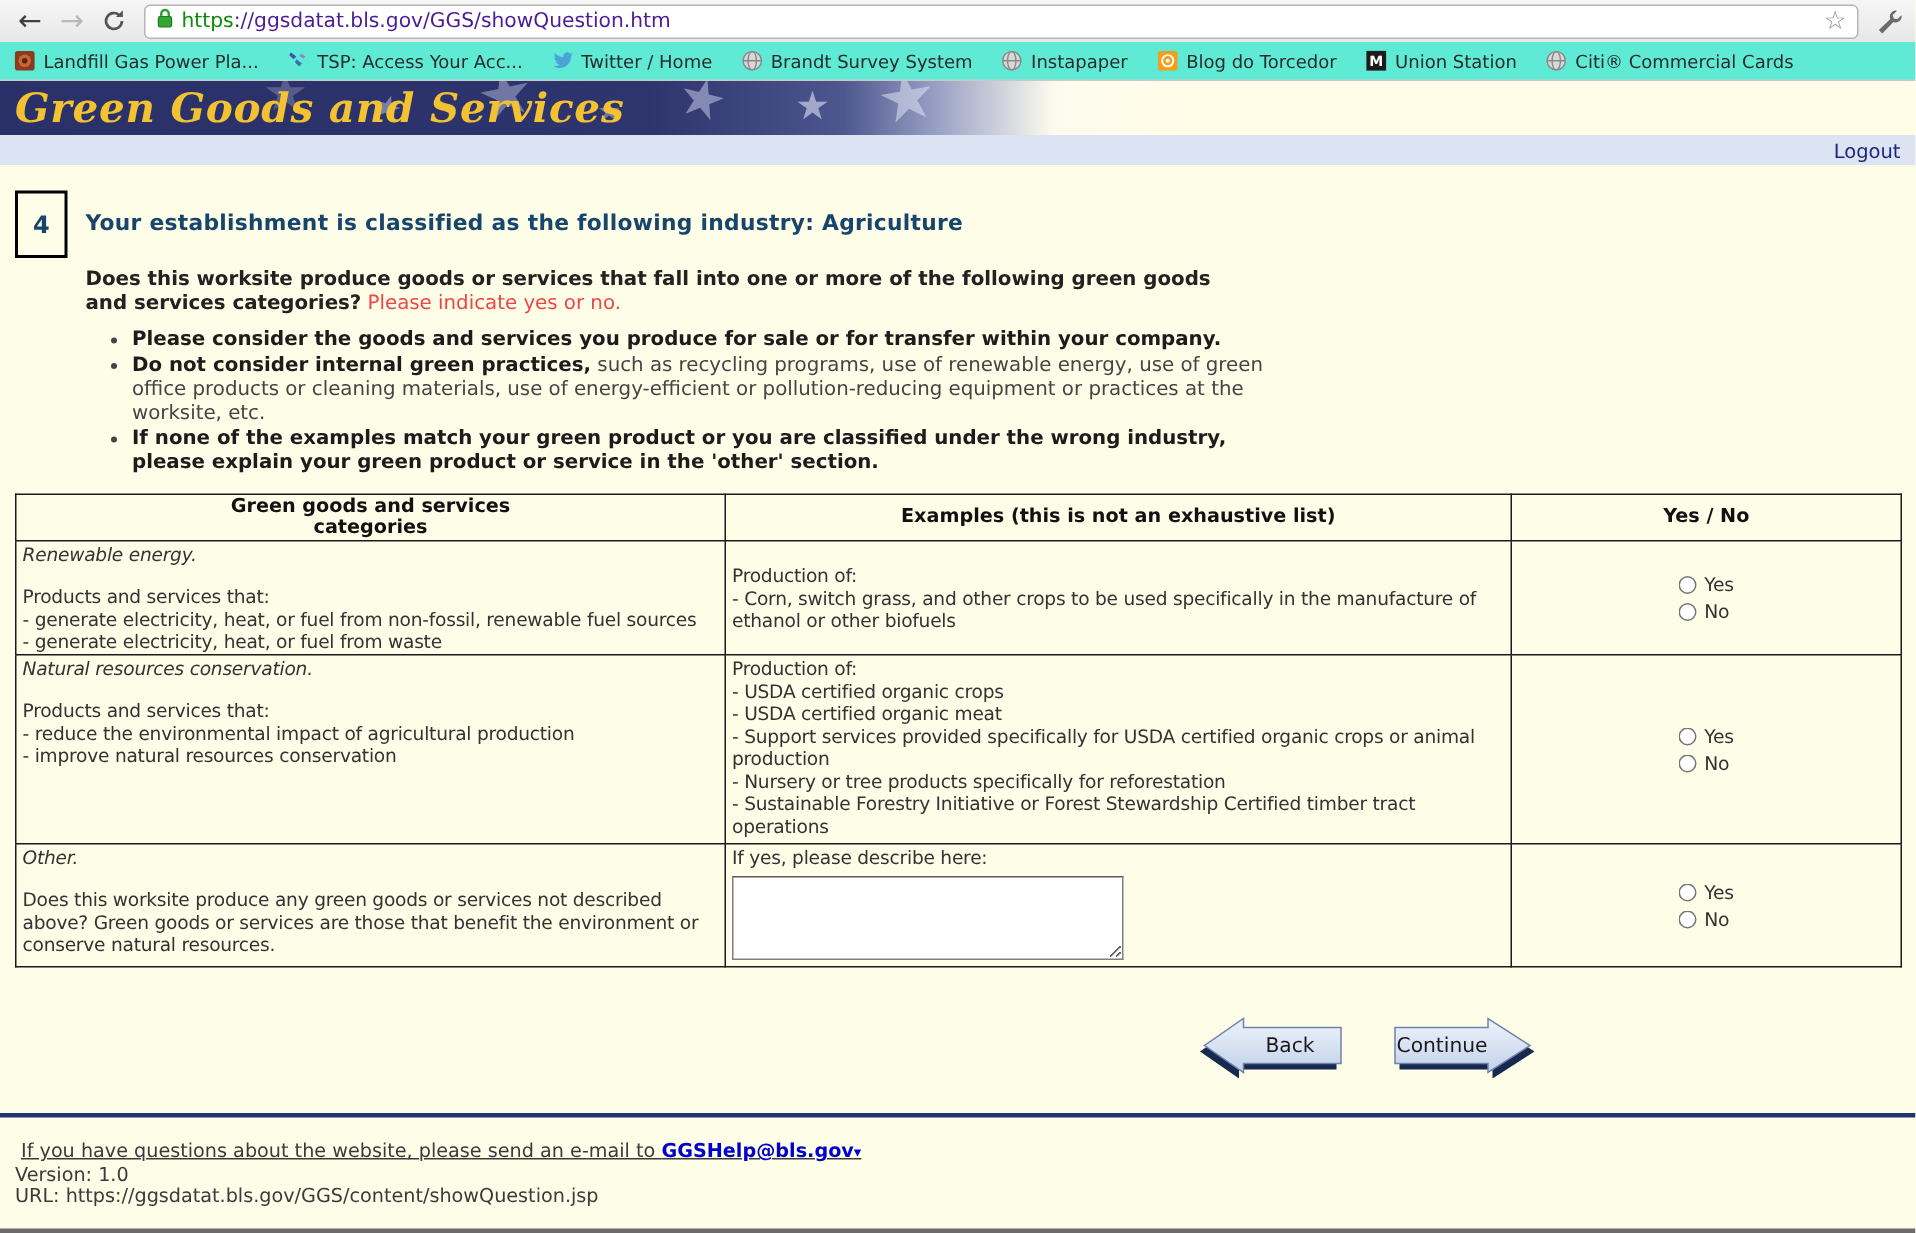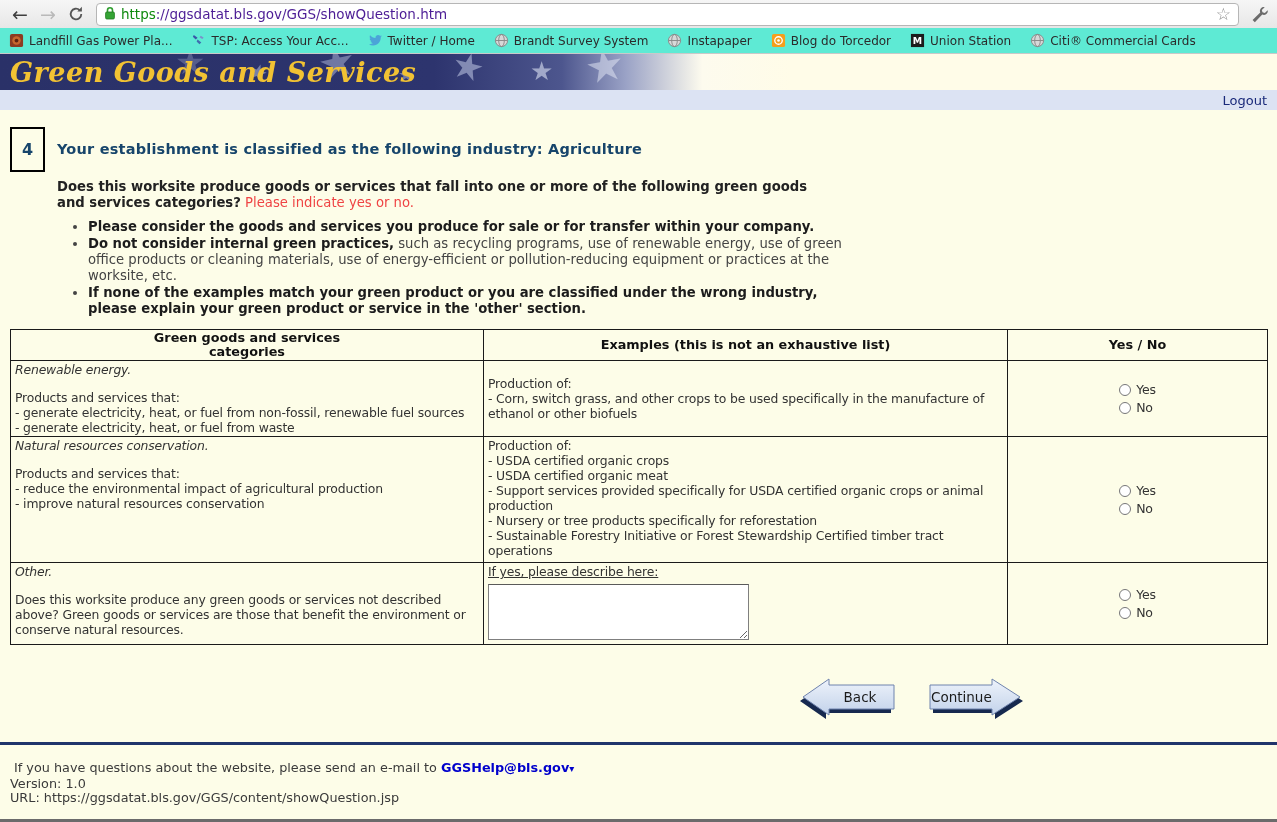--- a/index.html
+++ b/index.html
@@ -88,39 +88,39 @@
   td.ex{vertical-align:top;}
   td.ex.mid{vertical-align:middle;}
   td.yn{vertical-align:middle;text-align:center;}
   .cat-title{font-style:italic;display:block;}
   .cell-body{white-space:pre-line;margin-top:13px;}
   .cell-body.nogap{margin-top:0;}
   tr.r1{height:73px;} tr.r2{height:126px;} tr.r3{height:70px;}
   .yn-stack{display:inline-block;text-align:left;font-size:12.5px;color:#333;}
   .yn-stack label{display:flex;align-items:center;gap:5px;height:18px;}
   .yn-stack input{margin:0;width:12px;height:12px;}
-  .other-label{display:block;margin-bottom:5px;text-decoration:underline;}
+  .other-label{display:block;margin-bottom:5px;}
   .other-box{
     width:255px;height:50px;resize:both;
     background:#fff;border:1px solid #7f7f7f;border-top:1px solid #5a5a5a;
     font-family:"DejaVu Sans",sans-serif;font-size:12px;
   }
   
   .btn-row{position:absolute;left:800px;top:676px;display:flex;gap:30px;}
   .arrow-btn{position:relative;cursor:pointer;}
   .arrow-btn .lbl{
     position:absolute;top:13px;text-align:center;
     font-size:13.5px;color:#1a1a1a;
   }
   .arrow-btn.back .lbl{left:29px;width:62px;}
   .arrow-btn.cont .lbl{left:3px;width:60px;}
   
   .footer-rule{position:absolute;left:0;top:742px;width:1277px;height:3px;background:#20356b;}
   .footer{position:absolute;left:10px;top:761px;font-size:12.8px;line-height:14.5px;color:#3a3a3a;}
-  .footer .line1{padding-left:4px;}
+  .footer .line1{padding-left:4px;text-decoration:underline;}
   .footer a{color:#0000cc;font-weight:bold;text-decoration:none;}
   .footer .arrow-suffix{color:#0000cc;font-size:10px;}
   .win-bottom{position:absolute;left:0;bottom:0;width:1277px;height:3px;background:#6b6b6b;}
 </style>
 </head>
 <body>
 
 <div class="toolbar">
   <span class="nav-btn back">←</span>
   <span class="nav-btn fwd">→</span>

